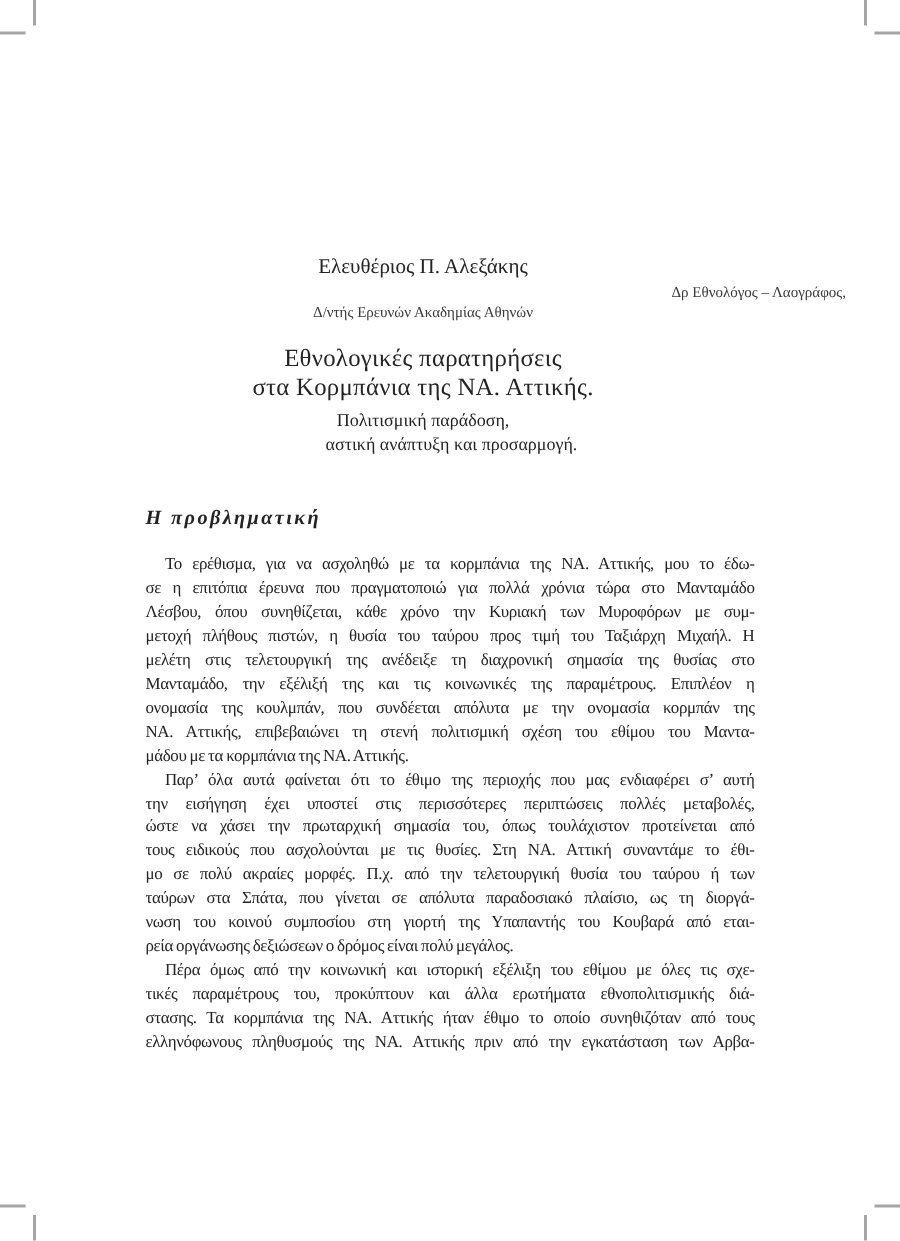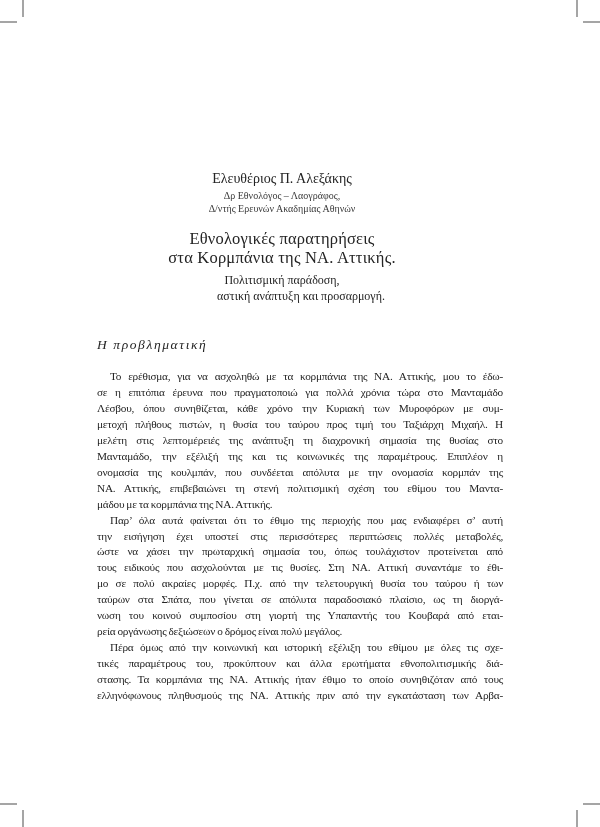--- a/index.html
+++ b/index.html
@@ -28,30 +28,30 @@
   .cm.tr-h{left:583px;top:21px;}
   .cm.bl-h{left:0;top:803px;}
   .cm.bl-v{left:22px;top:810px;}
   .cm.br-h{left:583px;top:803px;}
   .cm.br-v{left:576px;top:810px;}
 
   
   .hline{position:absolute;left:0;width:564px;text-align:center;white-space:nowrap;}
   .author{top:171px;font-size:14px;}
   .cred{font-size:10px;color:var(--muted-text);}
-  .c1{top:190px;}
+  .c1{top:190px;text-align:right;}
   .c2{top:203px;}
   .title{top:229px;font-size:16.5px;letter-spacing:.2px;}
   .t2{top:248px;}
   .subtitle{top:273px;font-size:12px;}
   .s2{top:288.5px;margin-left:19px;}
 
   .heading{
     position:absolute;left:97px;top:337px;margin:0;
-    font-size:13.5px;font-weight:normal;font-style:italic;
+    font-size:13.5px;font-weight:bold;font-style:italic;
     letter-spacing:1.6px;white-space:nowrap;
   }
 
   .bodytext{
     position:absolute;left:97px;top:369px;width:406px;
     font-size:11.3px;line-height:15.95px;
     letter-spacing:-0.25px;word-spacing:-0.5px;
   }
   .bline{text-align:justify;text-align-last:justify;}
   .bline.first{text-indent:13px;}
@@ -81,21 +81,21 @@
   <div class="hline subtitle s1">Πολιτισμική παράδοση,</div>
   <div class="hline subtitle s2">αστική ανάπτυξη και προσαρμογή.</div>
 
   <h2 class="heading">Η προβληματική</h2>
 
   <div class="bodytext" id="body-text">
       <div class="bline first">Το ερέθισμα, για να ασχοληθώ με τα κορμπάνια της ΝΑ. Αττικής, μου το έδω-</div>
       <div class="bline">σε η επιτόπια έρευνα που πραγματοποιώ για πολλά χρόνια τώρα στο Μανταμάδο</div>
       <div class="bline">Λέσβου, όπου συνηθίζεται, κάθε χρόνο την Κυριακή των Μυροφόρων με συμ-</div>
       <div class="bline">μετοχή πλήθους πιστών, η θυσία του ταύρου προς τιμή του Ταξιάρχη Μιχαήλ. Η</div>
-      <div class="bline">μελέτη στις λεπτομέρειές της ανάπτυξη τη διαχρονική σημασία της θυσίας στο</div>
+      <div class="bline">μελέτη στις τελετουργική της ανέδειξε τη διαχρονική σημασία της θυσίας στο</div>
       <div class="bline">Μανταμάδο, την εξέλιξή της και τις κοινωνικές της παραμέτρους. Επιπλέον η</div>
       <div class="bline">ονομασία της κουλμπάν, που συνδέεται απόλυτα με την ονομασία κορμπάν της</div>
       <div class="bline">ΝΑ. Αττικής, επιβεβαιώνει τη στενή πολιτισμική σχέση του εθίμου του Μαντα-</div>
       <div class="bline plast">μάδου με τα κορμπάνια της ΝΑ. Αττικής.</div>
       <div class="bline first">Παρ’ όλα αυτά φαίνεται ότι το έθιμο της περιοχής που μας ενδιαφέρει σ’ αυτή</div>
       <div class="bline">την εισήγηση έχει υποστεί στις περισσότερες περιπτώσεις πολλές μεταβολές,</div>
       <div class="bline">ώστε να χάσει την πρωταρχική σημασία του, όπως τουλάχιστον προτείνεται από</div>
       <div class="bline">τους ειδικούς που ασχολούνται με τις θυσίες. Στη ΝΑ. Αττική συναντάμε το έθι-</div>
       <div class="bline">μο σε πολύ ακραίες μορφές. Π.χ. από την τελετουργική θυσία του ταύρου ή των</div>
       <div class="bline">ταύρων στα Σπάτα, που γίνεται σε απόλυτα παραδοσιακό πλαίσιο, ως τη διοργά-</div>

